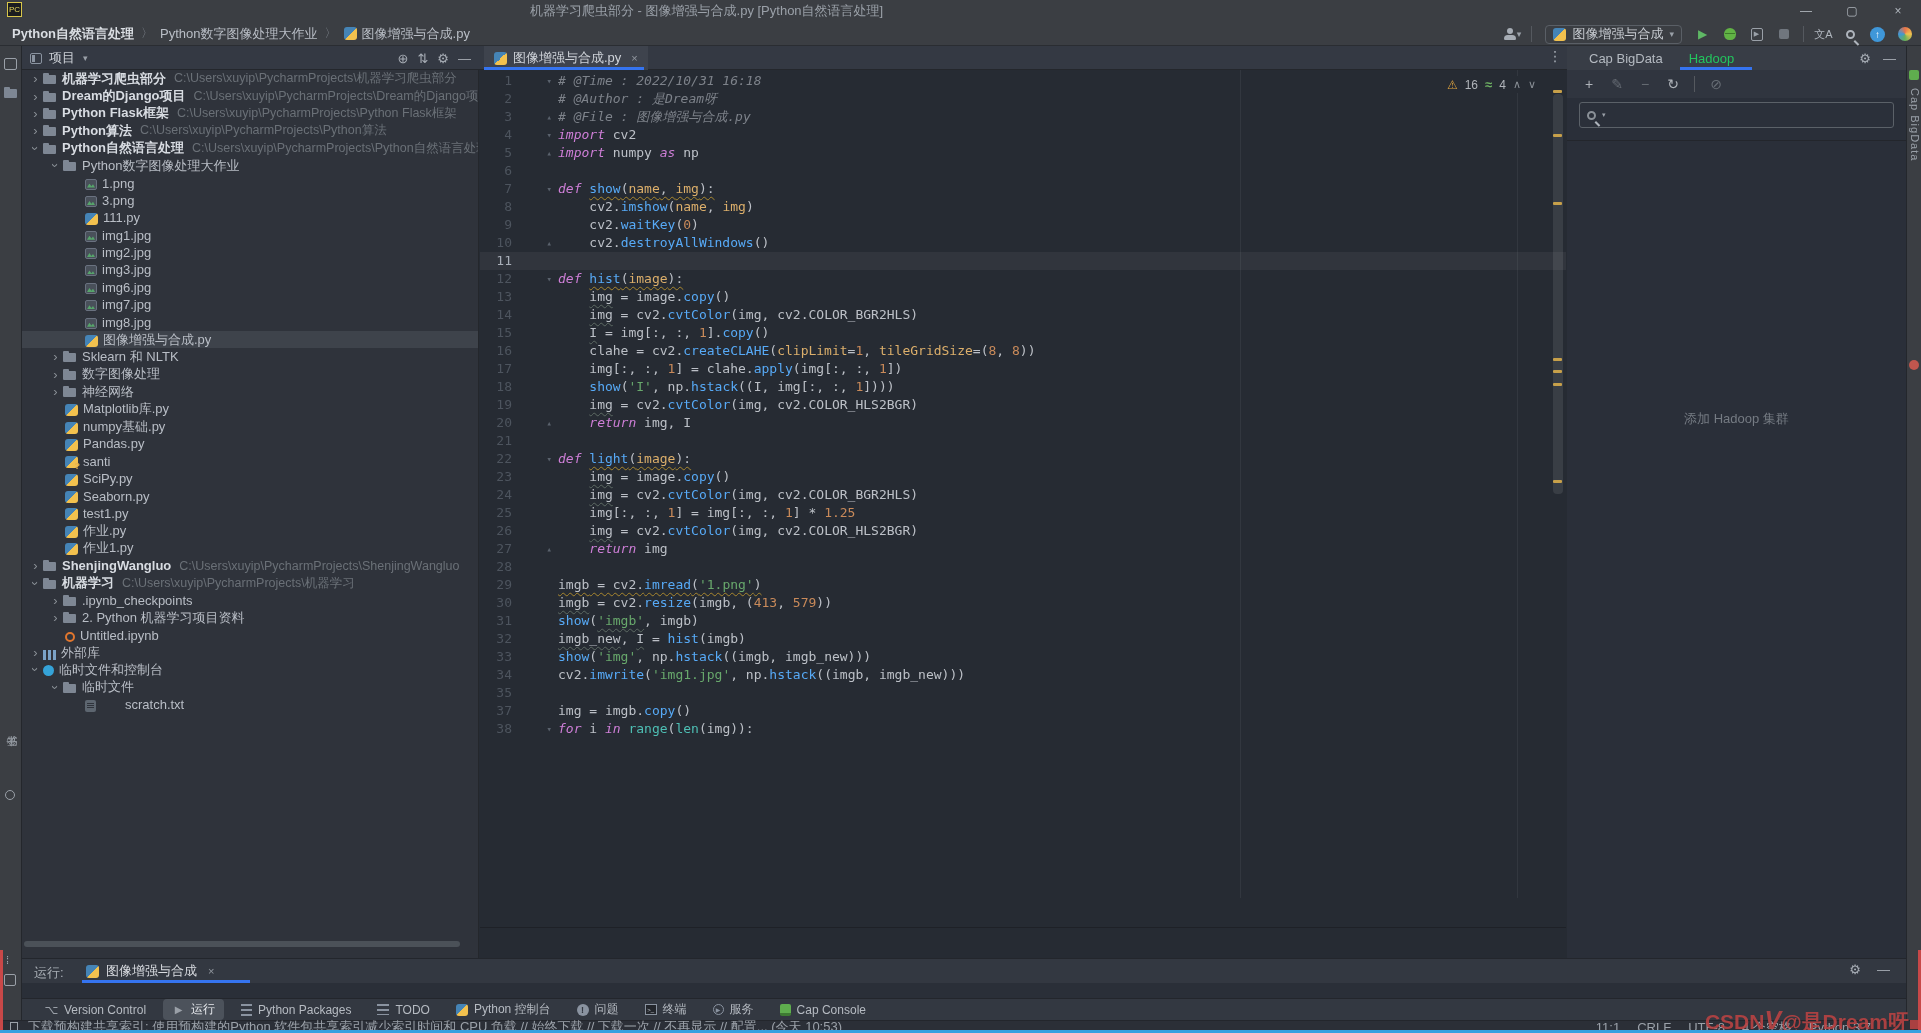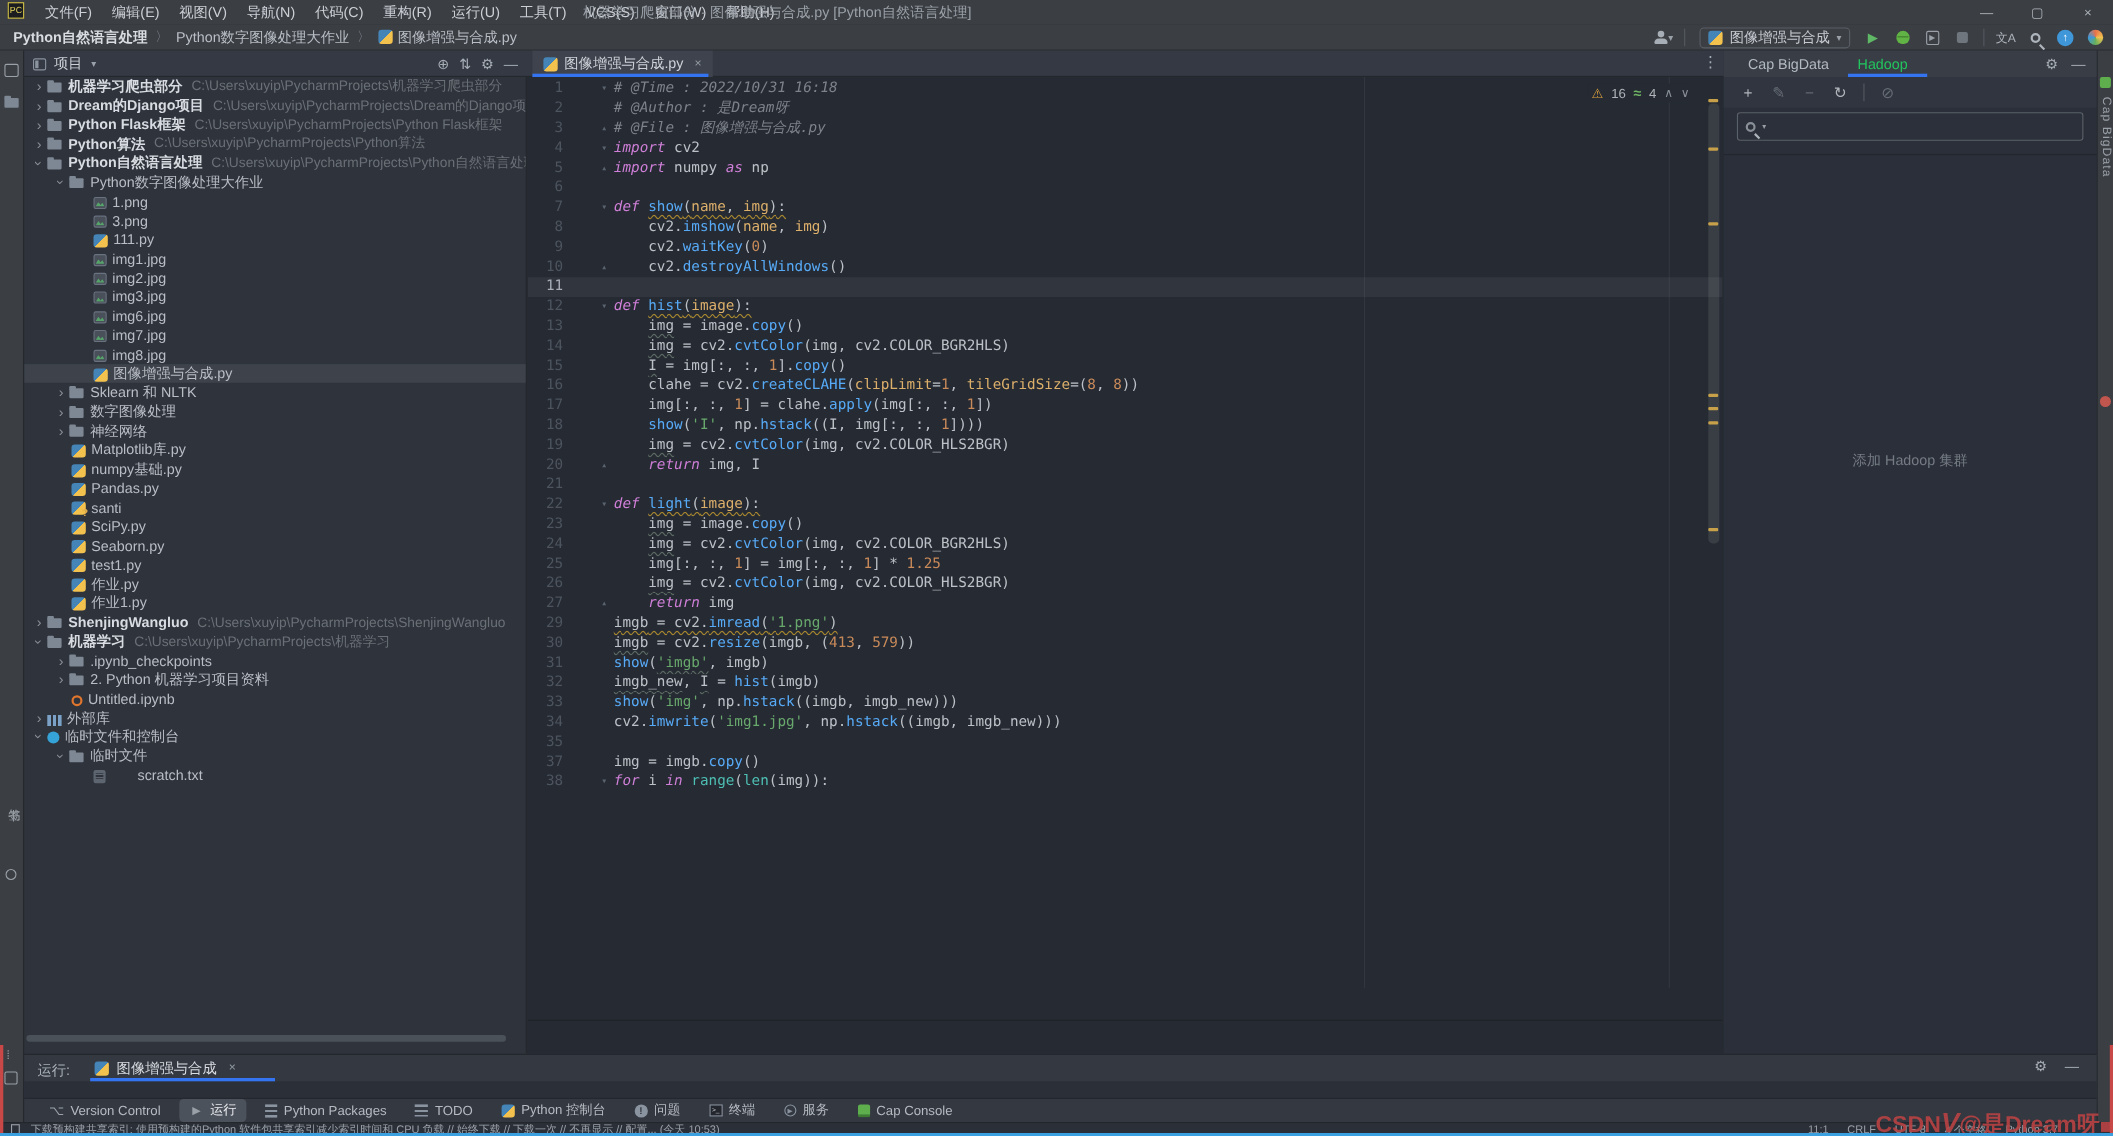--- a/index.html
+++ b/index.html
@@ -147,50 +147,37 @@
   .bbi-play { color:#9aa0a8; font-size:10px; }
   .bbi-layers { background:repeating-linear-gradient(#8a93a0 0 2px, transparent 2px 5px); width:11px; height:12px; }
   .bbi-list { background:repeating-linear-gradient(#8a93a0 0 2px, transparent 2px 5px); width:12px; height:11px; }
   .bbi-py { width:12px; height:12px; border-radius:3px; background:linear-gradient(135deg,#4584b6 50%,#f2c14e 50%); }
   .bbi-bang { width:12px; height:12px; border-radius:50%; background:#8a93a0; color:#333841; font-size:9px; font-weight:bold; }
   .bbi-term { width:12px; height:11px; background:#23262c; border:1px solid #8a93a0; color:#c5cad0; font-size:6px; }
   .bbi-svc { width:11px; height:11px; border-radius:50%; border:1px solid #8a93a0; color:#8a93a0; font-size:6px; }
   .bbi-cap { width:11px; height:12px; border-radius:2px; background:#5fae4e; border-bottom:3px solid #3e7a33; }
 
   
-  #status-bar { left:0; top:1020px; width:1921px; height:13px; background:#2b2f37; border-top:1px solid #23262c; display:flex; align-items:center; font-size:10px; color:#9ba1a9; }
+  #status-bar { left:0; top:1020px; width:1921px; height:13px; background:#2b2f37; border-top:1px solid #23262c; display:flex; align-items:center; font-size:13px; color:#9ba1a9; }
   #sb-icon { width:8px; height:10px; border:1px solid #9ba1a9; margin:0 10px 0 10px; }
   #sb-right { position:absolute; right:50px; top:0; height:13px; display:flex; align-items:center; gap:17px; }
   #watermark { position:absolute; right:12px; bottom:-3px; font-size:21px; font-weight:bold; color:rgba(184,66,66,0.9); white-space:nowrap; }
   #watermark .wm-v { font-size:25px; font-style:italic; }
   #wm-block { position:absolute; right:2px; bottom:4px; width:9px; height:9px; background:rgba(184,66,66,0.9); }
   #edge-bottom { left:0; top:1030px; width:1921px; height:3px; background:#3aa0e0; }
   #edge-left { left:0; top:950px; width:3px; height:80px; background:#c84848; }
   #edge-right { left:1918px; top:950px; width:3px; height:80px; background:#c84848; }
 </style>
 </head>
 <body>
 
 <div id="app">
 
   <div class="abs" id="titlebar">
     <div id="pc-logo">PC</div>
-    <div id="menubar" style="display: flex;">
-        <span class="menu-item">文件(F)</span>
-        <span class="menu-item">编辑(E)</span>
-        <span class="menu-item">视图(V)</span>
-        <span class="menu-item">导航(N)</span>
-        <span class="menu-item">代码(C)</span>
-        <span class="menu-item">重构(R)</span>
-        <span class="menu-item">运行(U)</span>
-        <span class="menu-item">工具(T)</span>
-        <span class="menu-item">VCS(S)</span>
-        <span class="menu-item">窗口(W)</span>
-        <span class="menu-item">帮助(H)</span>
-      </div>
     <div id="window-title">机器学习爬虫部分 - 图像增强与合成.py [Python自然语言处理]</div>
     <div id="win-controls">
       <div class="win-btn">—</div>
       <div class="win-btn">▢</div>
       <div class="win-btn">×</div>
     </div>
   </div>
 
   <div class="abs" id="navbar">
     <div id="breadcrumbs">
@@ -474,20 +461,21 @@
         <div class="code-row"><span class="gut-num">18</span><span class="gut-fold"></span><span class="t-v">    </span><span class="t-m">show</span><span class="t-v">(</span><span class="t-s">'I'</span><span class="t-v">, np.</span><span class="t-m">hstack</span><span class="t-v">((I, img[:, :, </span><span class="t-n">1</span><span class="t-v">])))</span></div>
         <div class="code-row"><span class="gut-num">19</span><span class="gut-fold"></span><span class="t-v">    </span><span class="t-v t-gu">img</span><span class="t-v"> = cv2.</span><span class="t-m">cvtColor</span><span class="t-v">(img, cv2.COLOR_HLS2BGR)</span></div>
         <div class="code-row"><span class="gut-num">20</span><span class="gut-fold">▴</span><span class="t-v">    </span><span class="t-k">return</span><span class="t-v"> img, I</span></div>
         <div class="code-row"><span class="gut-num">21</span><span class="gut-fold"></span></div>
         <div class="code-row"><span class="gut-num">22</span><span class="gut-fold">▾</span><span class="t-k">def </span><span class="t-f t-wu">light</span><span class="t-v t-wu">(</span><span class="t-p t-wu">image</span><span class="t-v t-wu">):</span></div>
         <div class="code-row"><span class="gut-num">23</span><span class="gut-fold"></span><span class="t-v">    </span><span class="t-v t-gu">img</span><span class="t-v"> = image.</span><span class="t-m">copy</span><span class="t-v">()</span></div>
         <div class="code-row"><span class="gut-num">24</span><span class="gut-fold"></span><span class="t-v">    </span><span class="t-v t-gu">img</span><span class="t-v"> = cv2.</span><span class="t-m">cvtColor</span><span class="t-v">(img, cv2.COLOR_BGR2HLS)</span></div>
         <div class="code-row"><span class="gut-num">25</span><span class="gut-fold"></span><span class="t-v">    img[:, :, </span><span class="t-n">1</span><span class="t-v">] = img[:, :, </span><span class="t-n">1</span><span class="t-v">] * </span><span class="t-n">1.25</span></div>
         <div class="code-row"><span class="gut-num">26</span><span class="gut-fold"></span><span class="t-v">    </span><span class="t-v t-gu">img</span><span class="t-v"> = cv2.</span><span class="t-m">cvtColor</span><span class="t-v">(img, cv2.COLOR_HLS2BGR)</span></div>
         <div class="code-row"><span class="gut-num">27</span><span class="gut-fold">▴</span><span class="t-v">    </span><span class="t-k">return</span><span class="t-v"> img</span></div>
+        <div class="code-row"><span class="gut-num">28</span><span class="gut-fold"></span></div>
         <div class="code-row"><span class="gut-num">29</span><span class="gut-fold"></span><span class="t-v t-wu">imgb</span><span class="t-v t-wu"> = cv2.</span><span class="t-m t-wu">imread</span><span class="t-v t-wu">(</span><span class="t-s t-wu">'1.png'</span><span class="t-v t-wu">)</span></div>
         <div class="code-row"><span class="gut-num">30</span><span class="gut-fold"></span><span class="t-v t-gu">imgb</span><span class="t-v"> = cv2.</span><span class="t-m">resize</span><span class="t-v">(imgb, (</span><span class="t-n">413</span><span class="t-v">, </span><span class="t-n">579</span><span class="t-v">))</span></div>
         <div class="code-row"><span class="gut-num">31</span><span class="gut-fold"></span><span class="t-m">show</span><span class="t-v">(</span><span class="t-s t-gu">'imgb'</span><span class="t-v">, imgb)</span></div>
         <div class="code-row"><span class="gut-num">32</span><span class="gut-fold"></span><span class="t-v t-gu">imgb_new</span><span class="t-v">, </span><span class="t-v t-gu">I</span><span class="t-v"> = </span><span class="t-m">hist</span><span class="t-v">(imgb)</span></div>
         <div class="code-row"><span class="gut-num">33</span><span class="gut-fold"></span><span class="t-m">show</span><span class="t-v">(</span><span class="t-s">'img'</span><span class="t-v">, np.</span><span class="t-m">hstack</span><span class="t-v">((imgb, imgb_new)))</span></div>
         <div class="code-row"><span class="gut-num">34</span><span class="gut-fold"></span><span class="t-v">cv2.</span><span class="t-m">imwrite</span><span class="t-v">(</span><span class="t-s">'img1.jpg'</span><span class="t-v">, np.</span><span class="t-m">hstack</span><span class="t-v">((imgb, imgb_new)))</span></div>
         <div class="code-row"><span class="gut-num">35</span><span class="gut-fold"></span></div>
         <div class="code-row"><span class="gut-num">37</span><span class="gut-fold"></span><span class="t-v">img = imgb.</span><span class="t-m">copy</span><span class="t-v">()</span></div>
         <div class="code-row"><span class="gut-num">38</span><span class="gut-fold">▾</span><span class="t-k">for</span><span class="t-v"> i </span><span class="t-k">in</span><span class="t-v"> </span><span class="t-b">range</span><span class="t-v">(</span><span class="t-b">len</span><span class="t-v">(img)):</span></div>
       </div>

